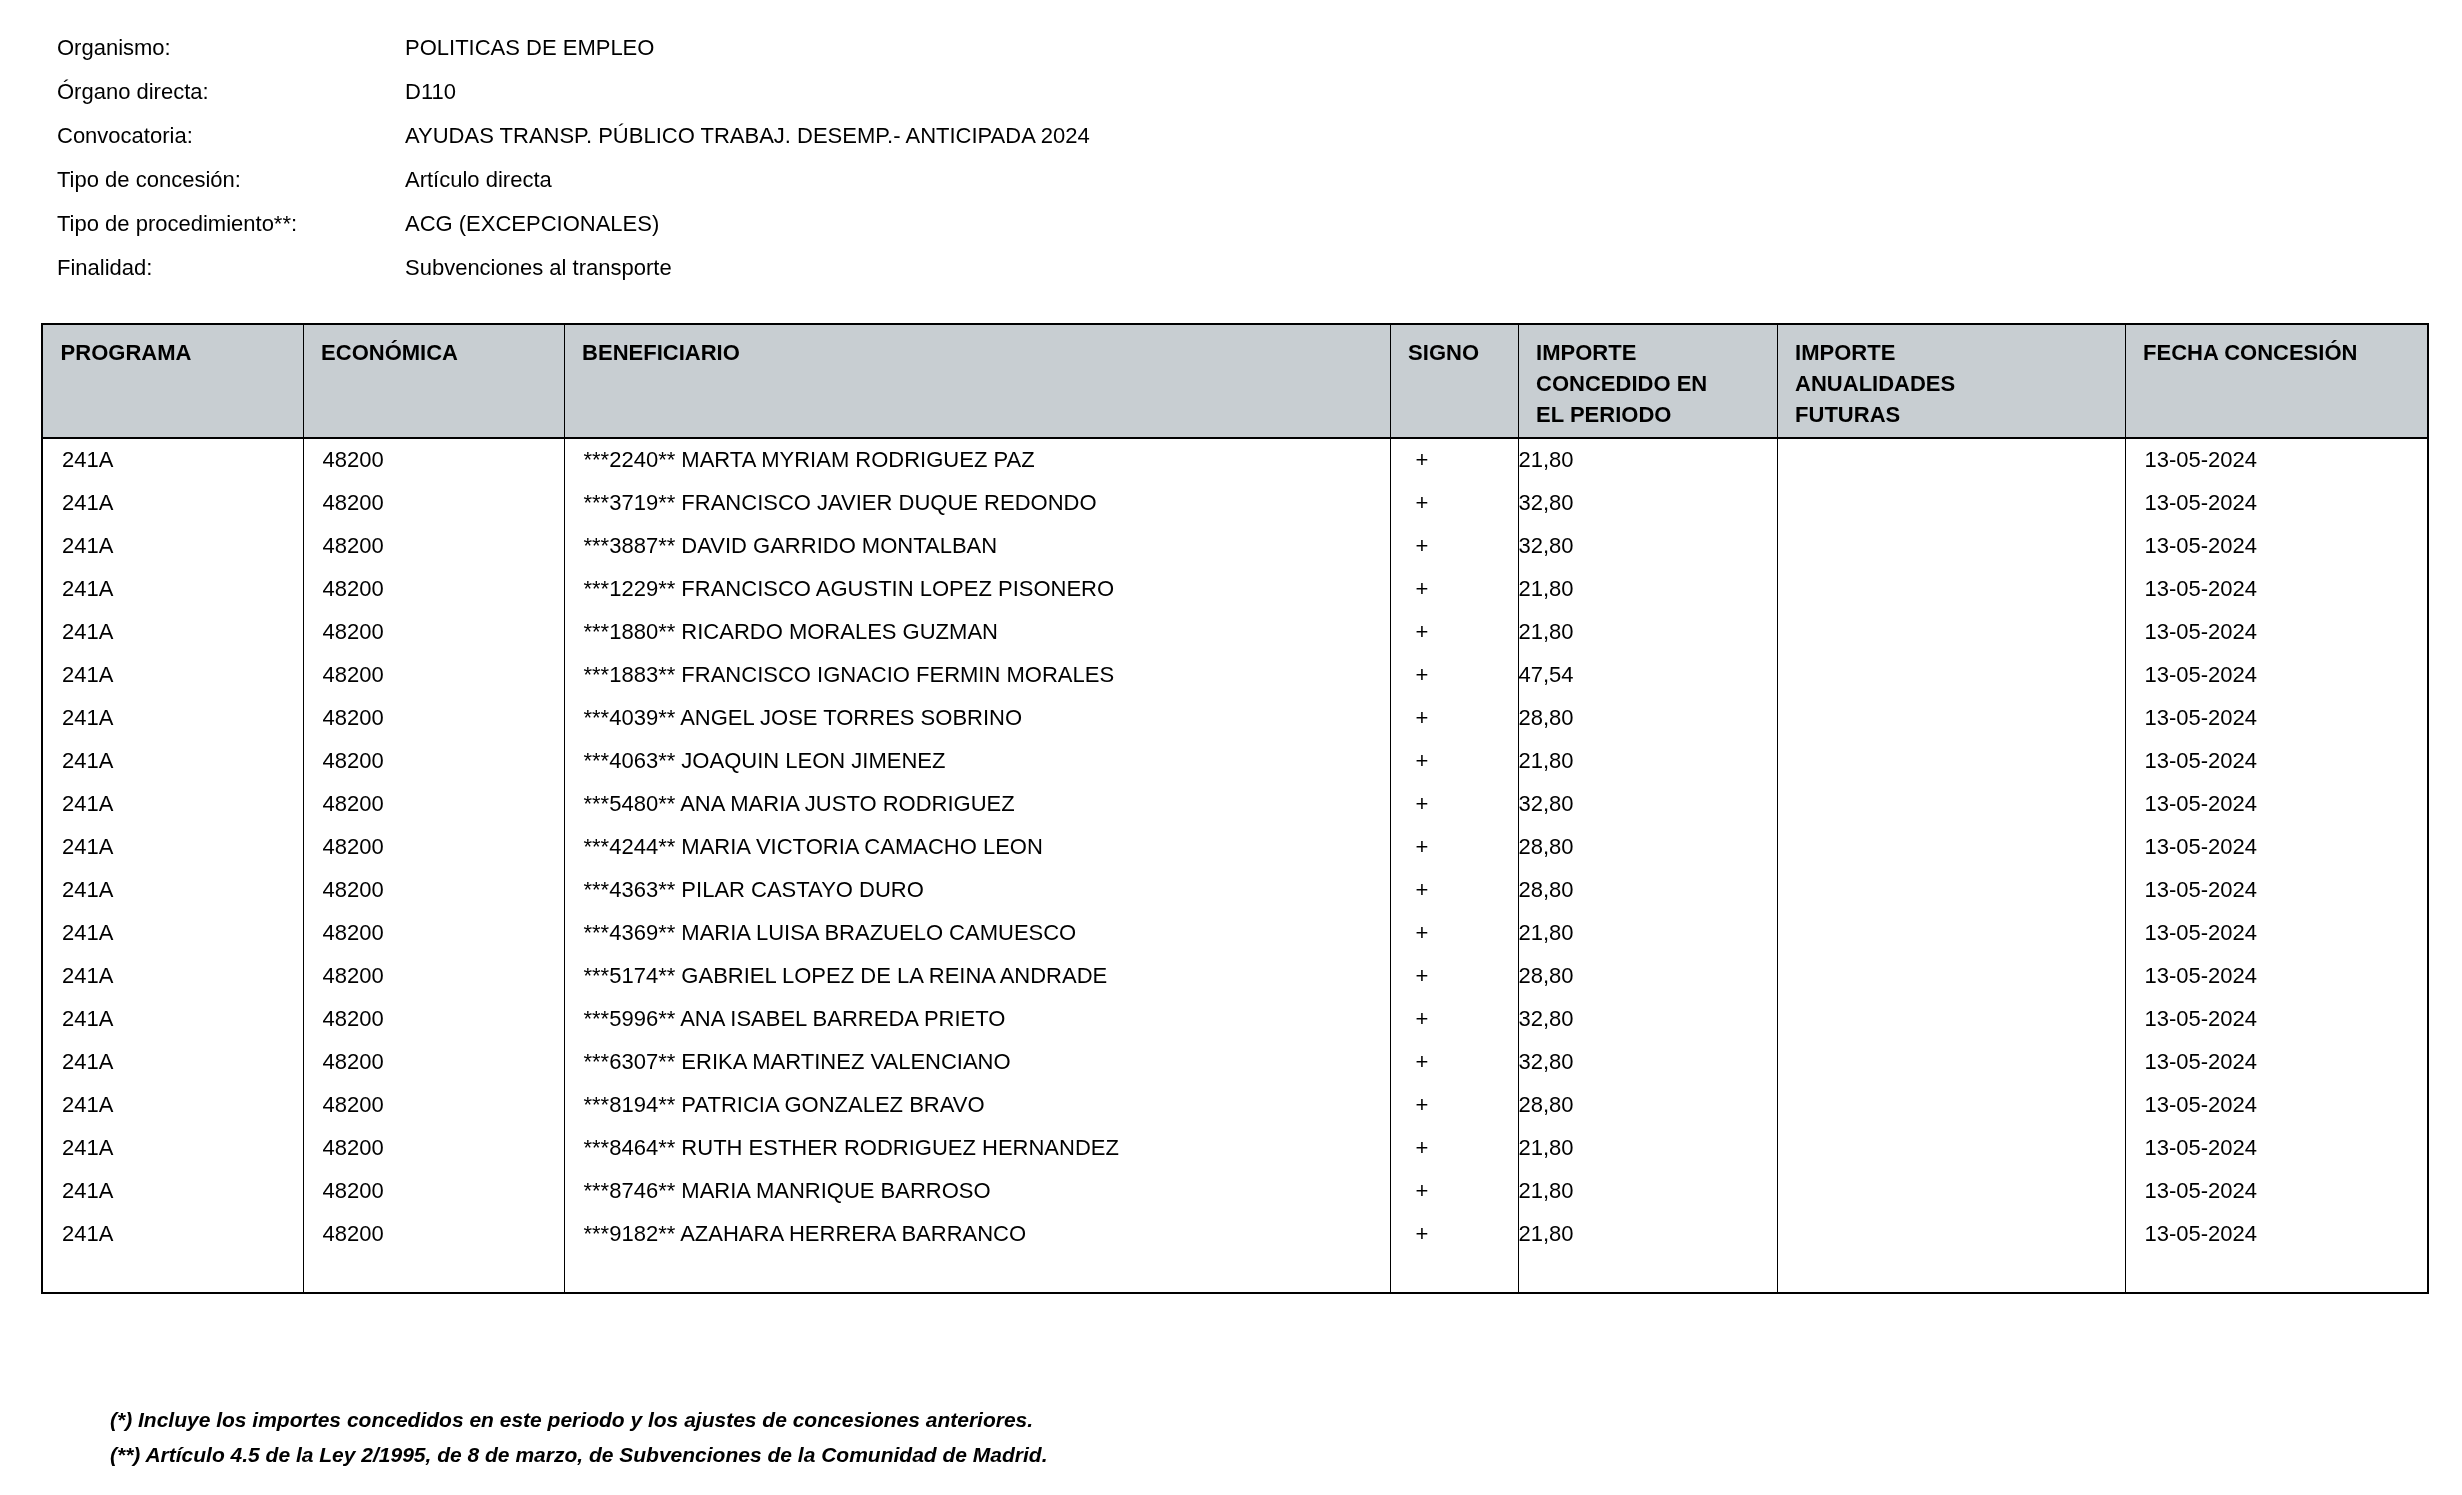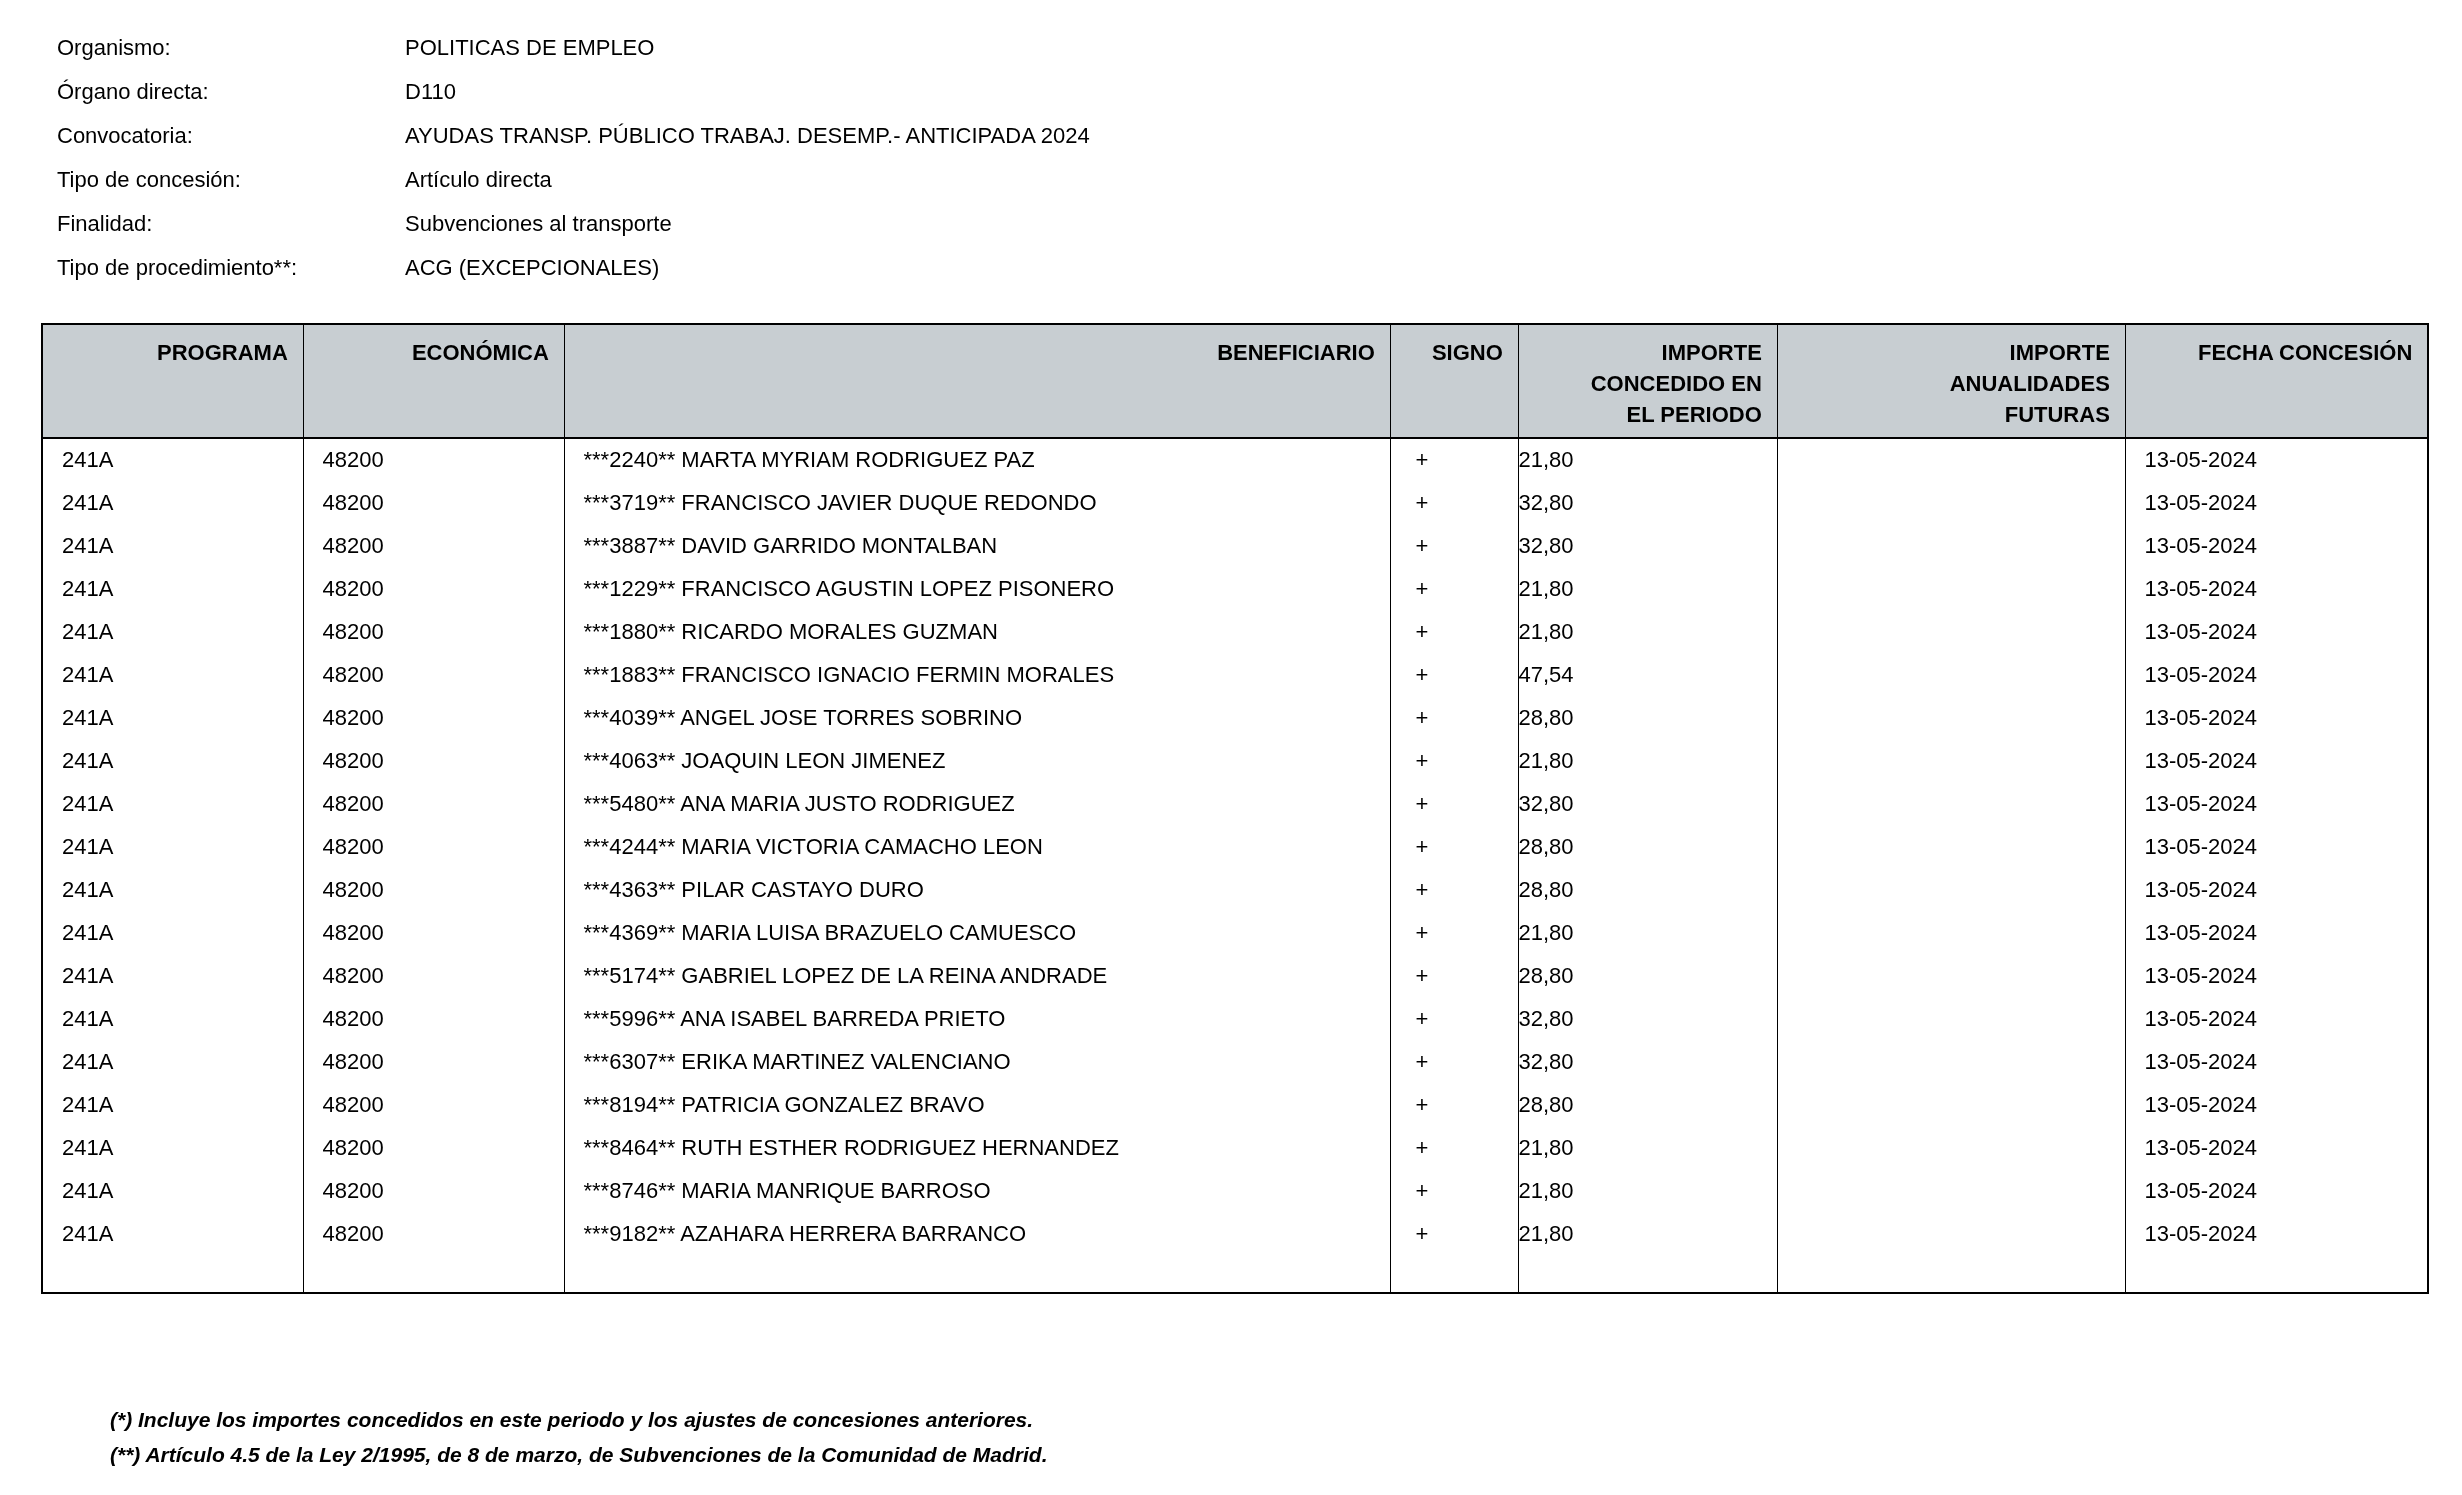--- a/index.html
+++ b/index.html
@@ -46,21 +46,21 @@
   .grants-table th,
   .grants-table td {
     border-left: 1.5px solid var(--border-color, #000);
     border-right: 1.5px solid var(--border-color, #000);
   }
   .grants-table thead th {
     background: var(--header-bg, #c8ced2);
     border-bottom: 2.2px solid var(--border-color, #000);
     font-size: 22px;
     font-weight: 700;
-    text-align: right;
+    text-align: left;
     vertical-align: top;
     padding: 11.8px 14.7px 7.3px 17.6px;
     height: 113px;
     line-height: 31px;
     white-space: pre-line;
     margin-top: 8px;
   }
   .grants-table tbody td {
     font-size: 22px;
     font-weight: 400;
@@ -101,26 +101,26 @@
     </div>
     <div class="meta-row">
       <div class="meta-label">Convocatoria:</div>
       <div class="meta-value">AYUDAS TRANSP. PÚBLICO TRABAJ. DESEMP.- ANTICIPADA 2024</div>
     </div>
     <div class="meta-row">
       <div class="meta-label">Tipo de concesión:</div>
       <div class="meta-value">Artículo directa</div>
     </div>
     <div class="meta-row">
+      <div class="meta-label">Tipo de procedimiento**:</div>
+      <div class="meta-value">ACG (EXCEPCIONALES)</div>
+    </div>
+    <div class="meta-row">
       <div class="meta-label">Finalidad:</div>
       <div class="meta-value">Subvenciones al transporte</div>
-    </div>
-    <div class="meta-row">
-      <div class="meta-label">Tipo de procedimiento**:</div>
-      <div class="meta-value">ACG (EXCEPCIONALES)</div>
     </div>
   </div>
 
 <table class="grants-table">
   <colgroup>
     <col style="width:261px">
     <col style="width:261px">
     <col style="width:826px">
     <col style="width:128px">
     <col style="width:259px">

